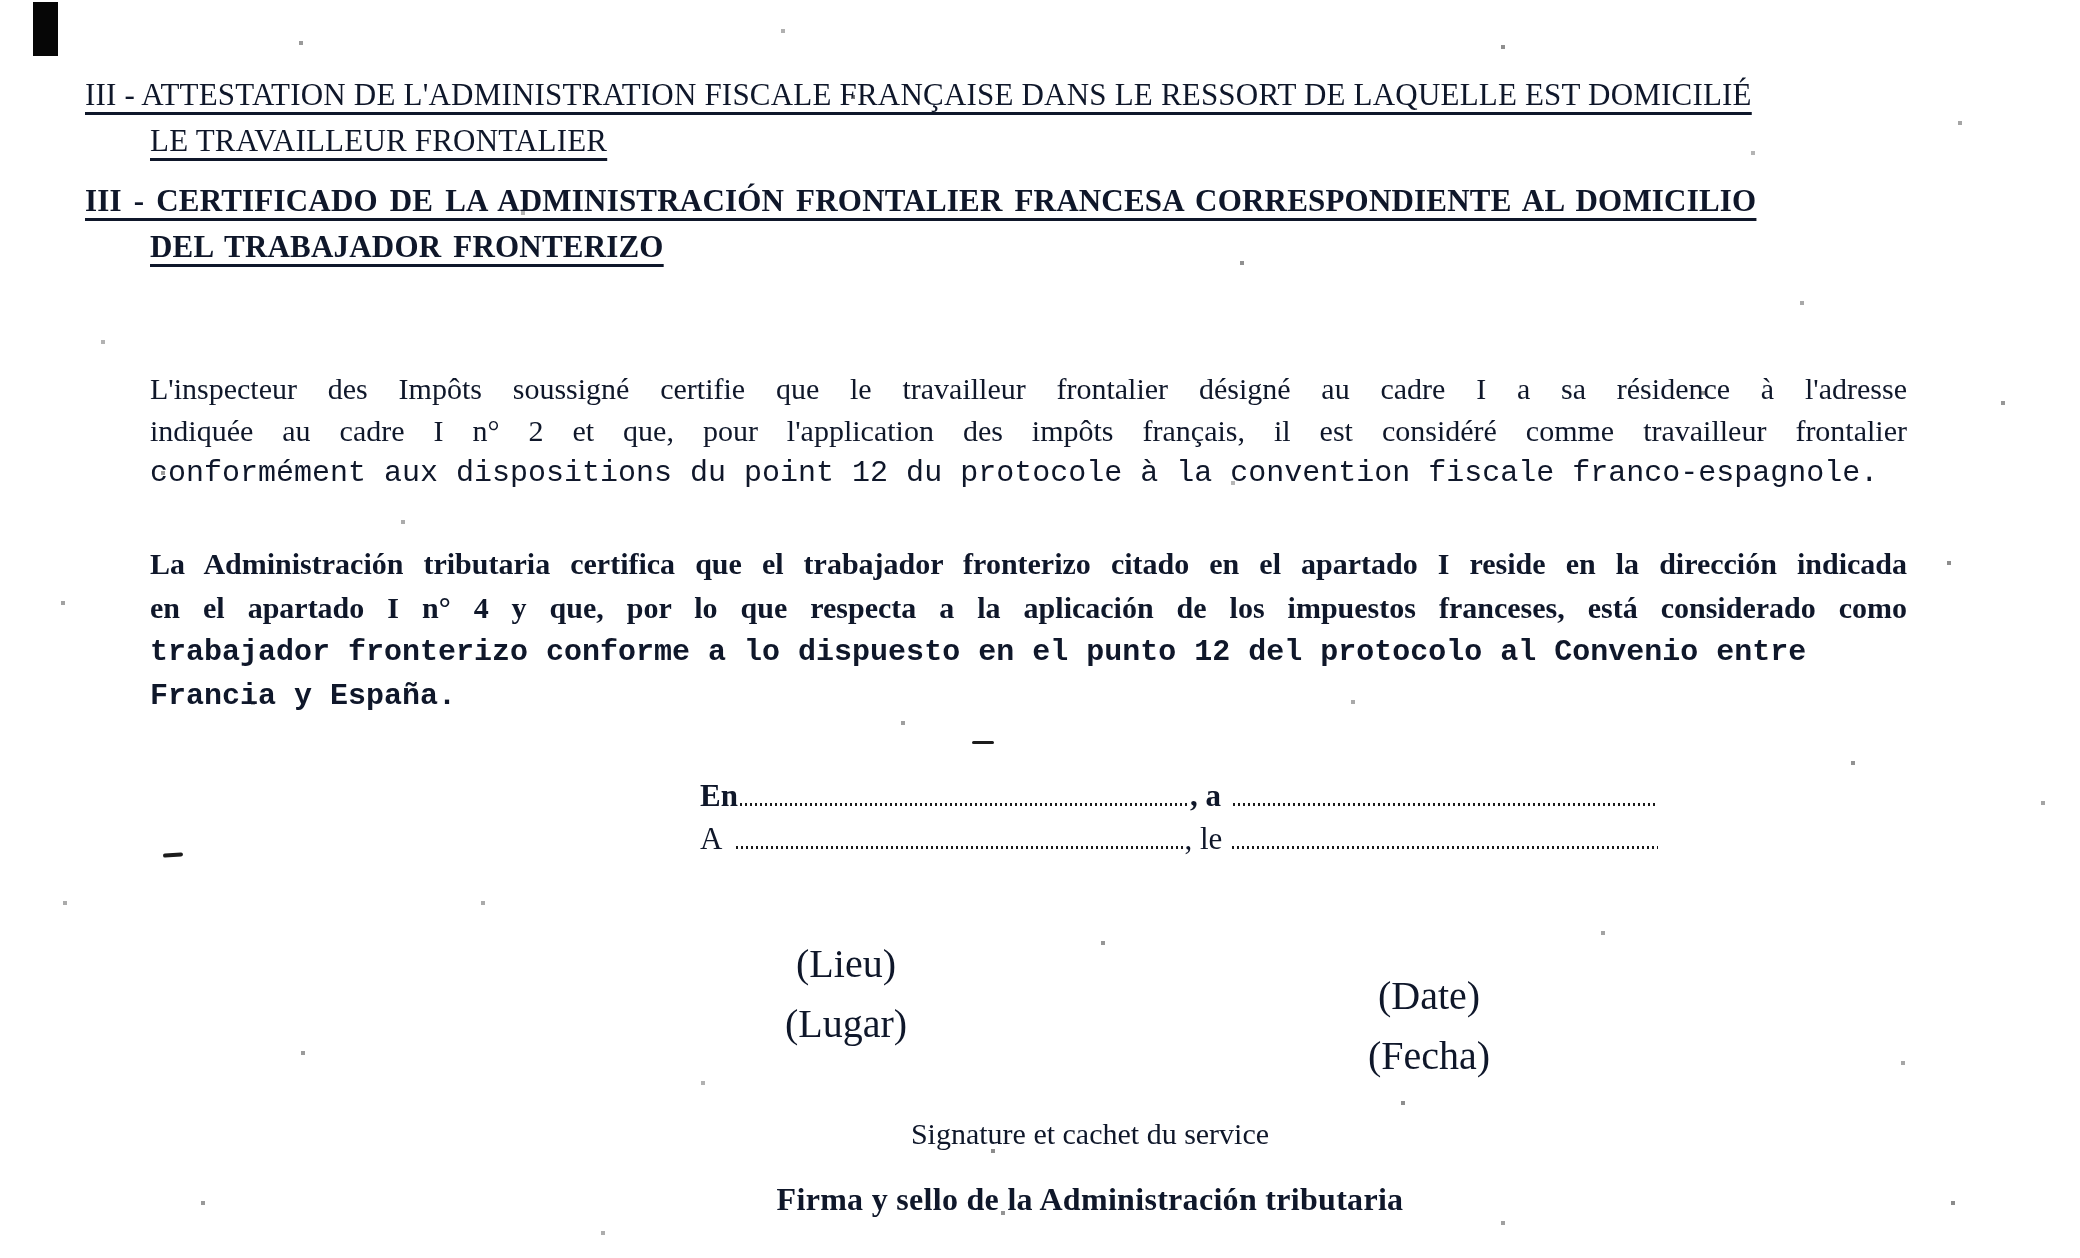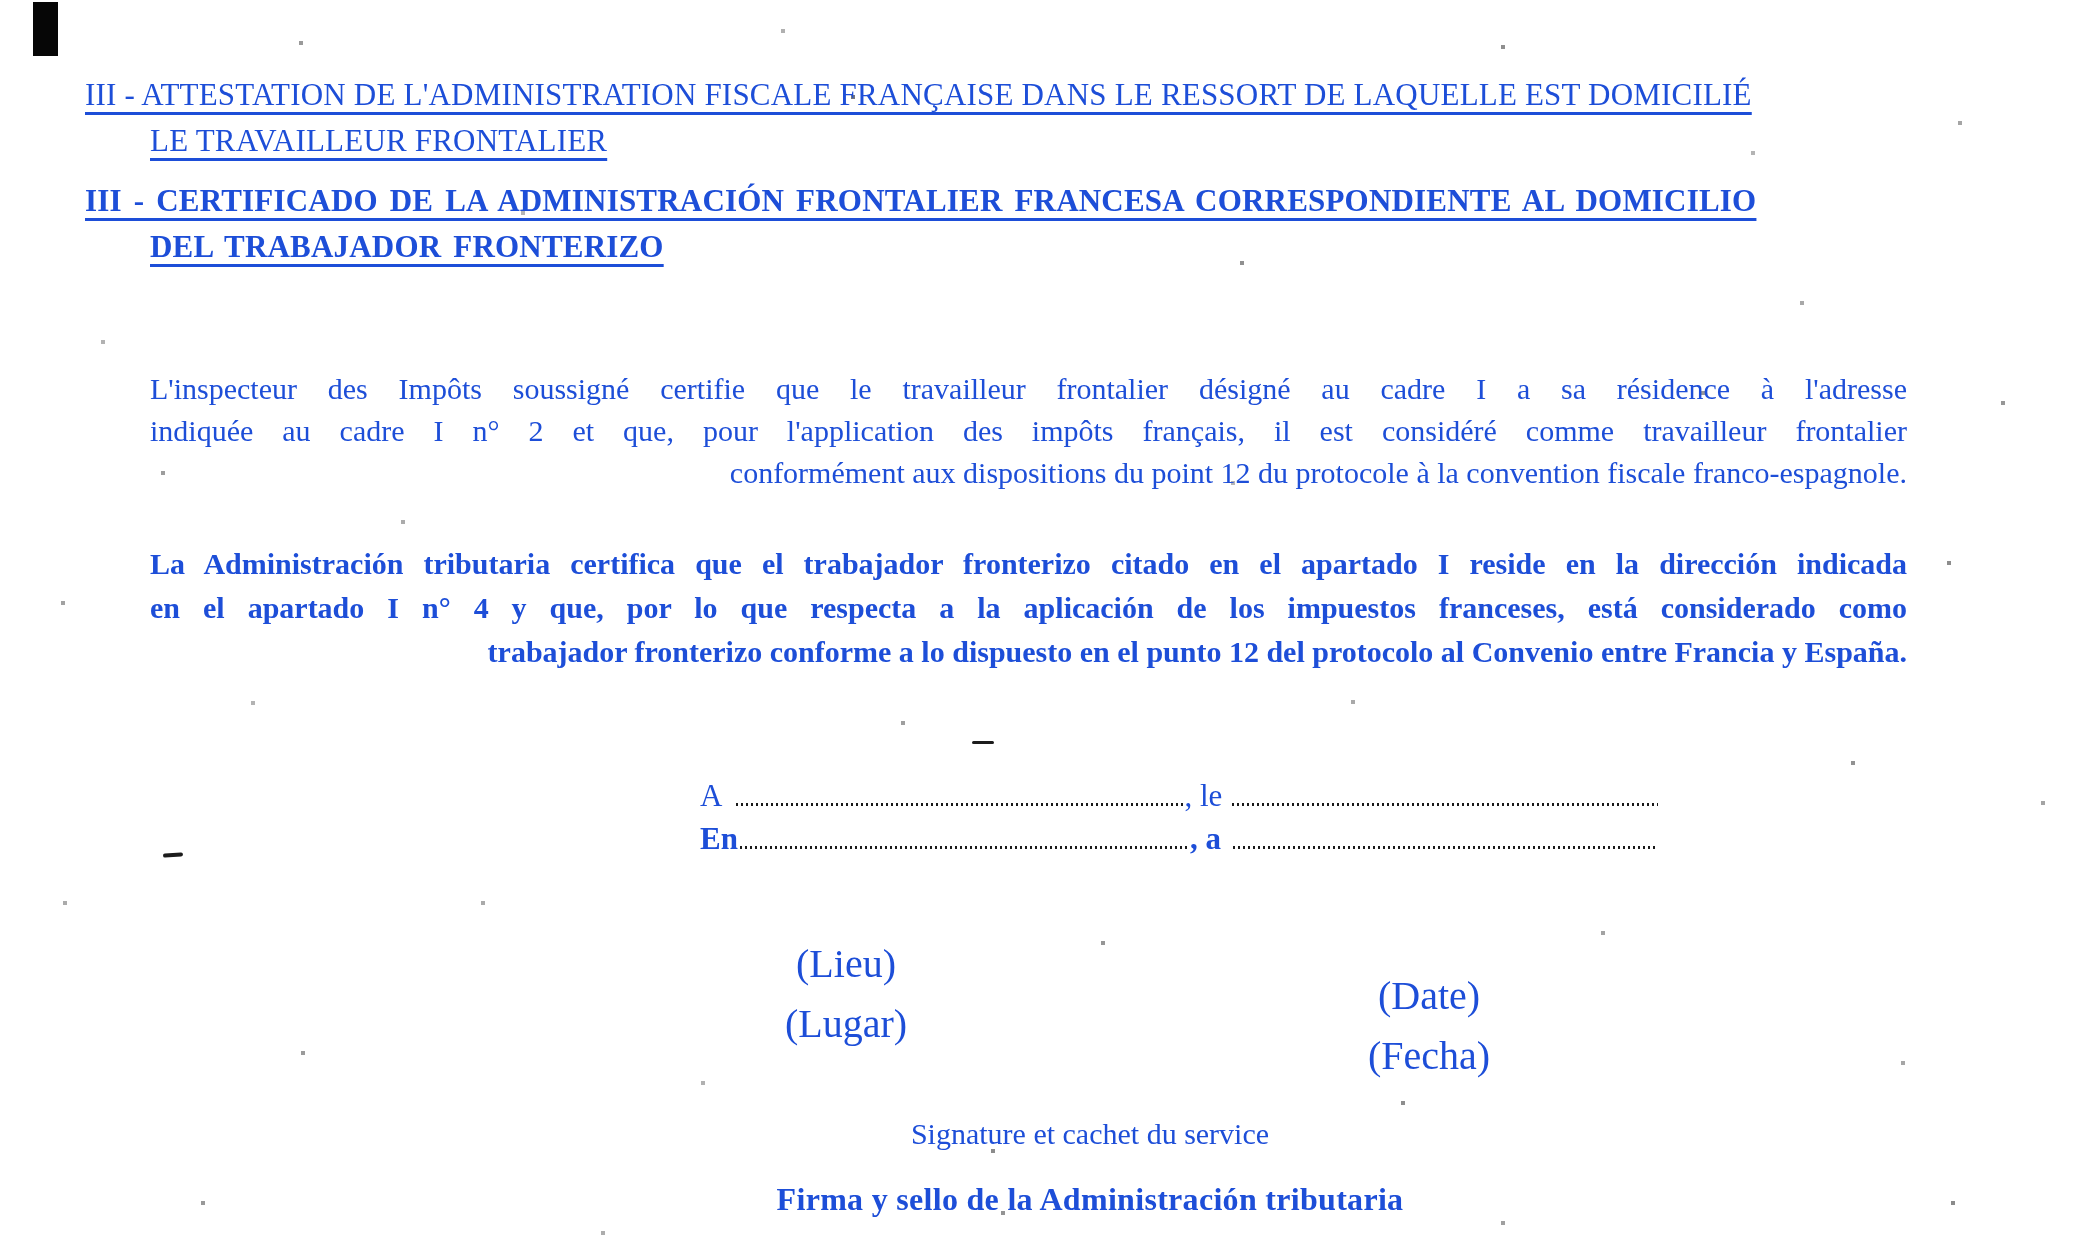--- a/index.html
+++ b/index.html
@@ -2,21 +2,21 @@
 <html><head>
 <meta charset="utf-8">
 <style>
   * { margin: 0; padding: 0; box-sizing: border-box; }
   html, body { width: 2080px; height: 1258px; background: #ffffff; }
   .page {
     position: relative;
     width: 2080px;
     height: 1258px;
     background: #ffffff;
-    color: #1d4ed8;
+    color: #0f172a;
     font-family: "Liberation Serif", "DejaVu Serif", serif;
     overflow: hidden;
   }
 
   
   .corner-blotch {
     position: absolute; left: 33px; top: 2px;
     width: 25px; height: 54px; background: #060606;
   }
   .dash-artifact { position: absolute; background: #1c1c1c; border-radius: 2px; }
@@ -49,21 +49,21 @@
     line-height: 46px;
     white-space: nowrap;
   }
   .heading .hline.indent { margin-left: 65px; }
   .heading-fr { top: 72px; font-weight: 400; }
   .heading-es { top: 178px; font-weight: 700; word-spacing: 4px; }
 
   
   .para { position: absolute; left: 150px; width: 1757px; font-size: 30px; }
   .para .line-j { text-align: justify; text-align-last: justify; }
-  .para .line-l { text-align: right; }
+  .para .line-l { text-align: left; font-family: Liberation Mono, monospace; }
   .para-fr { top: 368px; line-height: 42px; font-weight: 400; }
   .para-es { top: 542px; line-height: 44px; font-weight: 700; }
 
   
   .fill-rows { position: absolute; left: 700px; top: 778px; font-size: 31px; }
   .fill-row { height: 43px; white-space: nowrap; }
   .fill-label { display: inline-block; vertical-align: baseline; }
   .fill-label.bold { font-weight: 700; }
   .leader {
     display: inline-block;
@@ -115,24 +115,24 @@
   </div>
 
   <div class="para para-es">
     <div class="line-j">La Administración tributaria certifica que el trabajador fronterizo citado en el apartado I reside en la dirección indicada</div>
     <div class="line-j">en el apartado I n° 4 y que, por lo que respecta a la aplicación de los impuestos franceses, está considerado como</div>
     <div class="line-l">trabajador fronterizo conforme a lo dispuesto en el punto 12 del protocolo al Convenio entre Francia y España.</div>
   </div>
 
   <div class="fill-rows">
     <div class="fill-row">
-      <span class="fill-label">A</span><span class="leader lead-1"></span><span class="fill-label">, le</span><span class="leader lead-2"></span>
+      <span class="fill-label bold">En</span><span class="leader lead-3"></span><span class="fill-label bold">, a</span><span class="leader lead-4"></span>
     </div>
     <div class="fill-row">
-      <span class="fill-label bold">En</span><span class="leader lead-3"></span><span class="fill-label bold">, a</span><span class="leader lead-4"></span>
+      <span class="fill-label">A</span><span class="leader lead-1"></span><span class="fill-label">, le</span><span class="leader lead-2"></span>
     </div>
   </div>
 
   <div class="caption-col caption-place">
     <div class="cap-fr">(Lieu)</div>
     <div class="cap-es">(Lugar)</div>
   </div>
   <div class="caption-col caption-date">
     <div class="cap-fr">(Date)</div>
     <div class="cap-es">(Fecha)</div>

